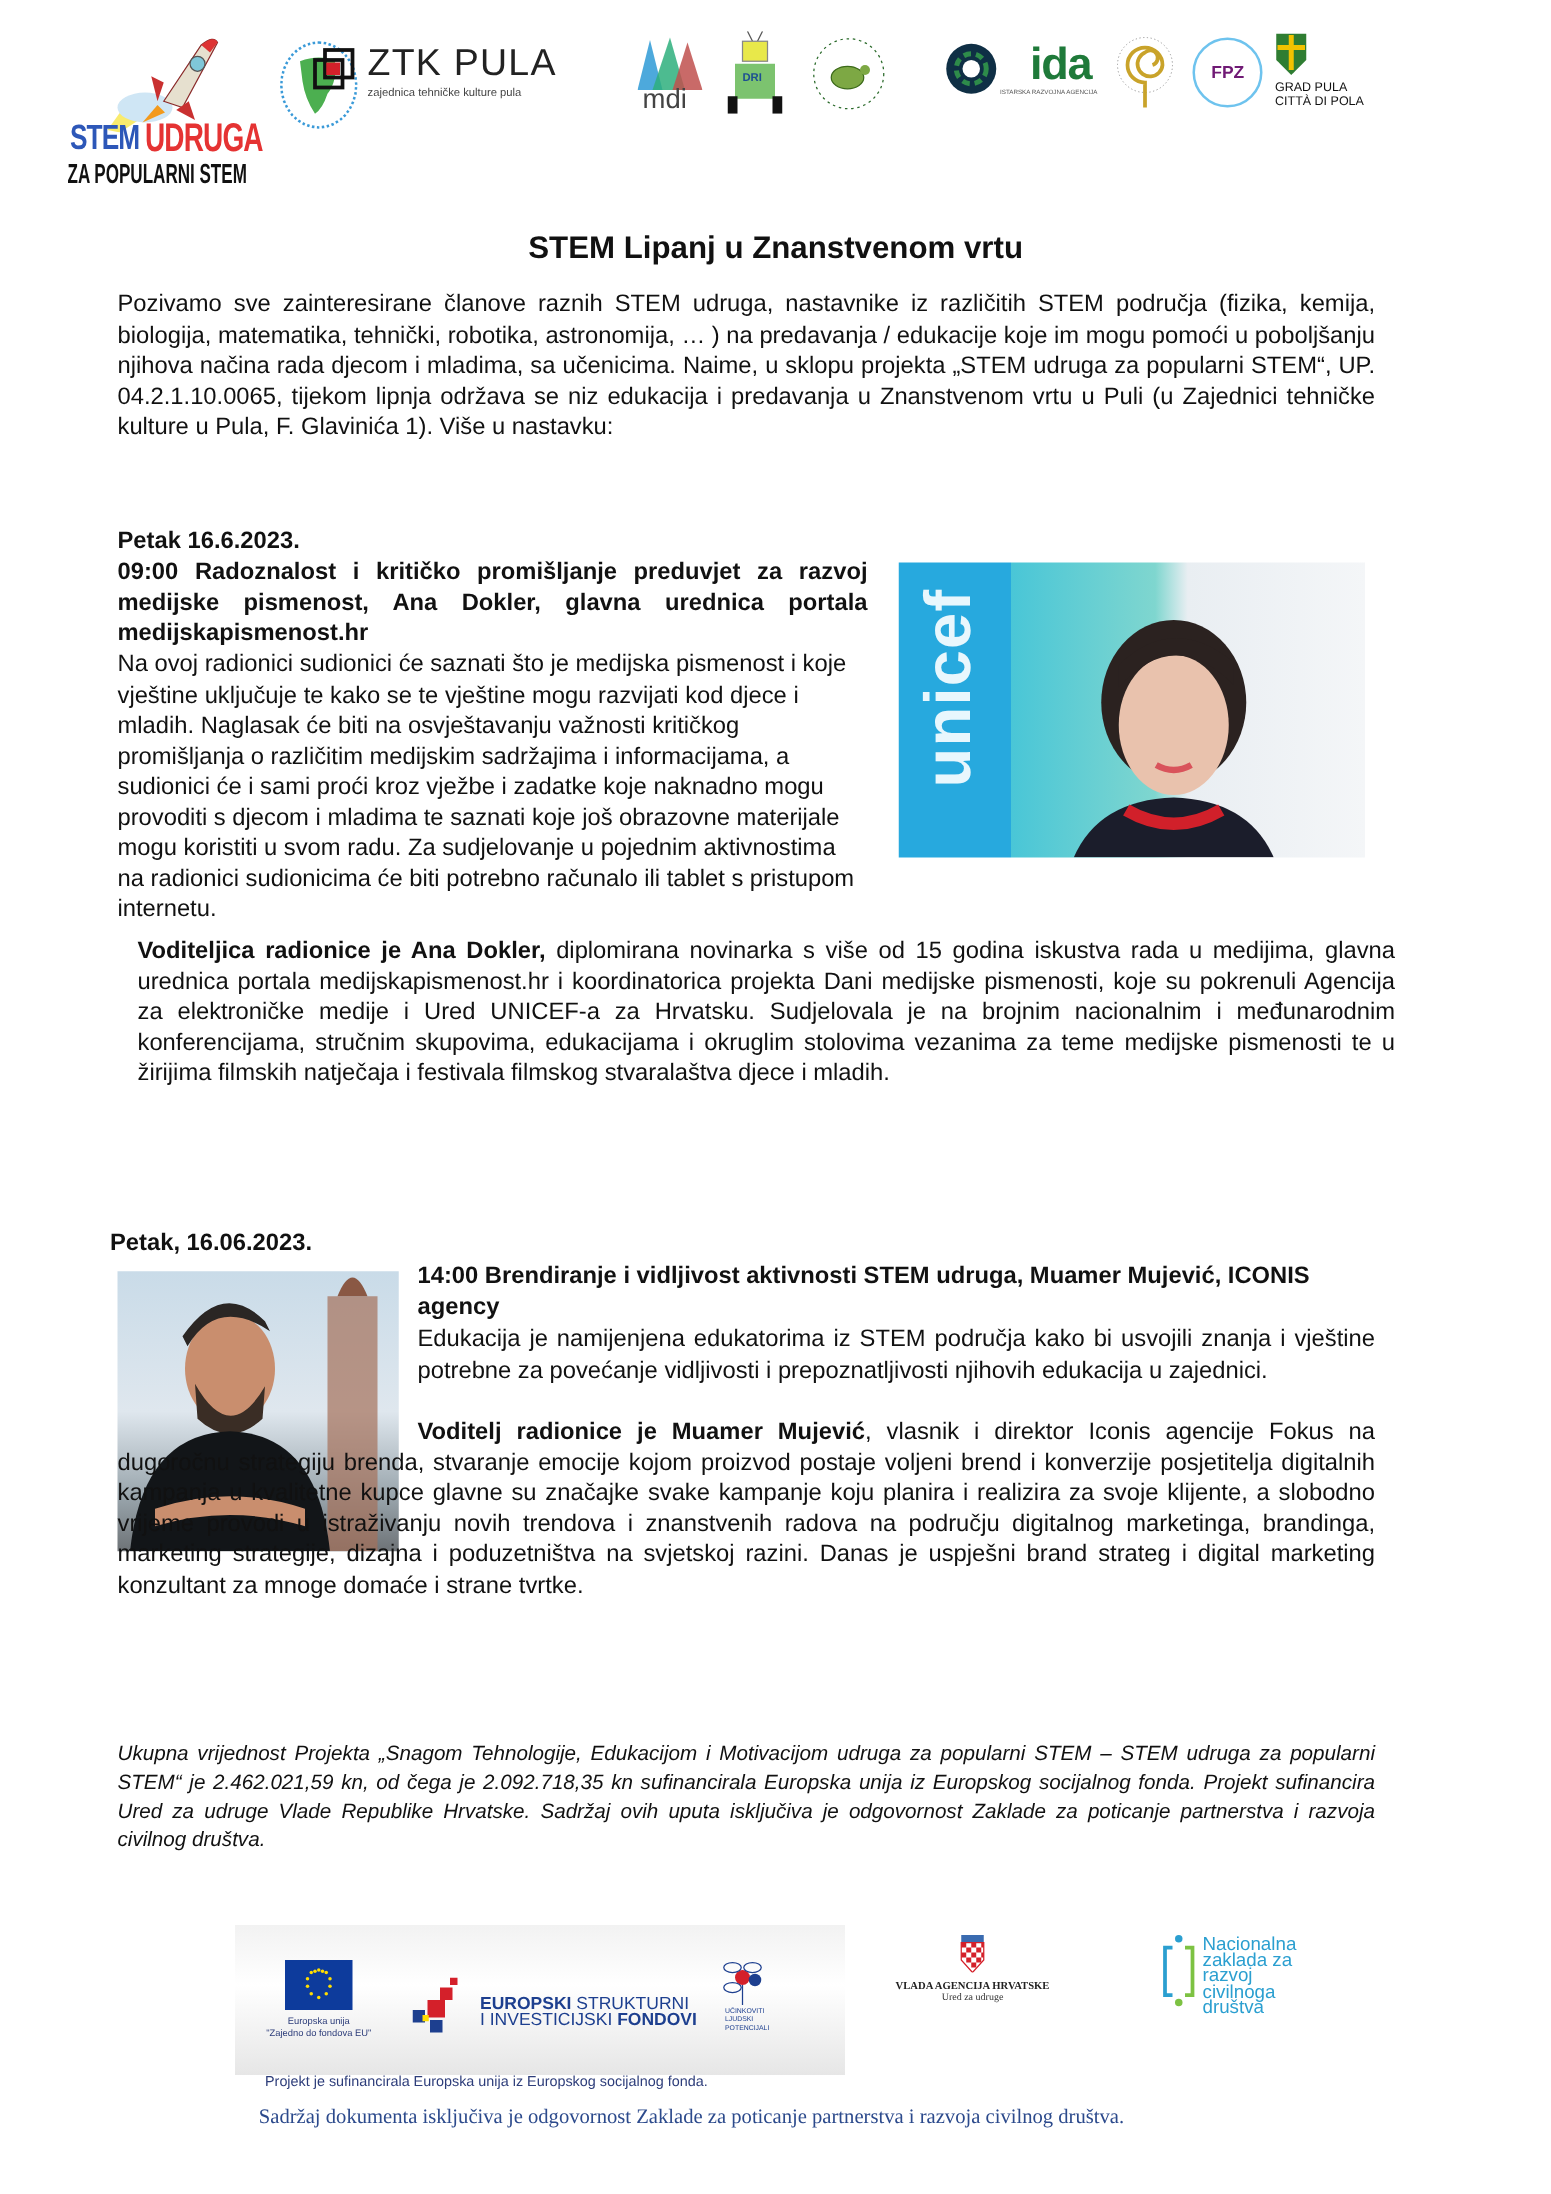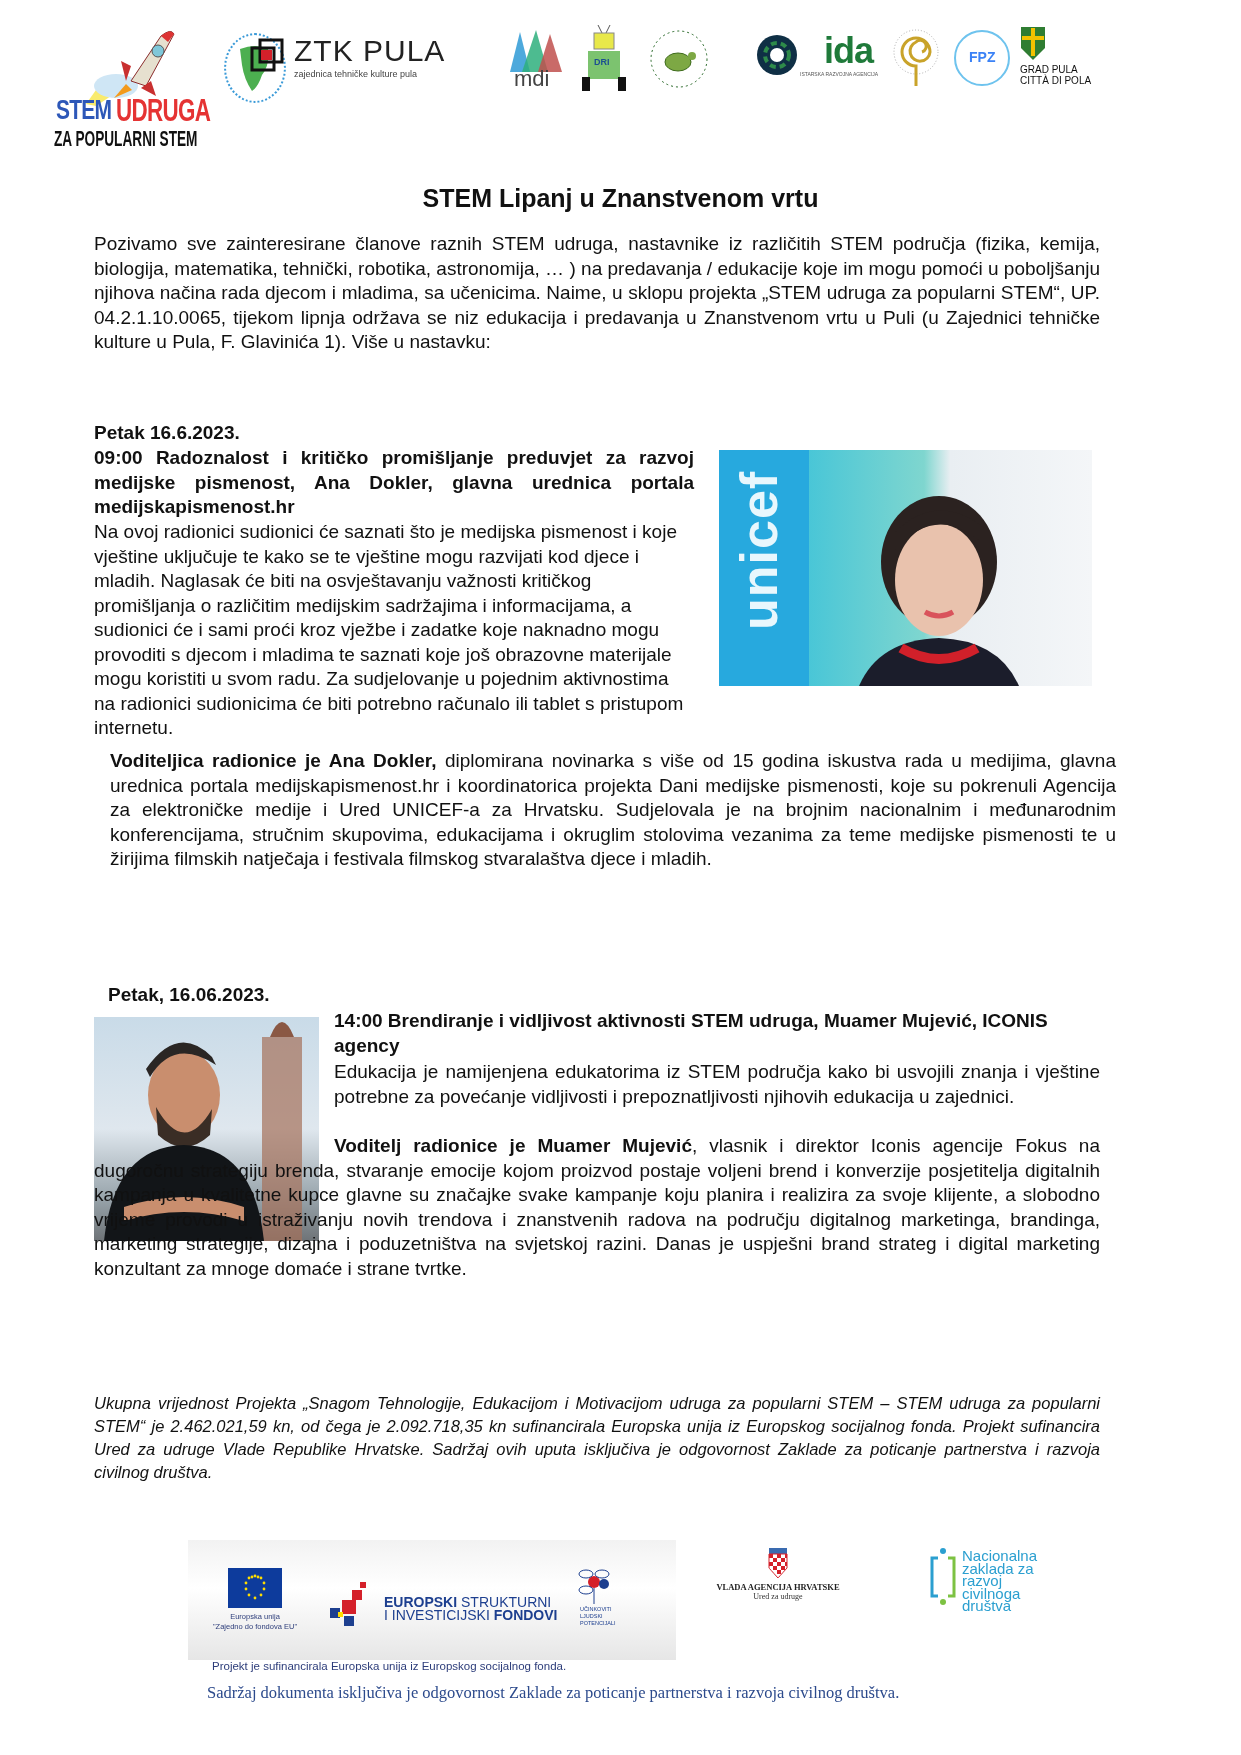--- a/index.html
+++ b/index.html
@@ -101,21 +101,21 @@
 </div>
 
 <div class="abs" style="left:892px;top:26px;width:48px;height:62px;">
   <svg width="48" height="62" viewBox="0 0 48 62">
     <circle cx="24" cy="26" r="22" fill="none" stroke="#999" stroke-width="0.8" stroke-dasharray="1 2"></circle>
     <path d="M24 60 L24 40 A14 14 0 1 1 38 26 A10 10 0 1 1 24 16 A6 6 0 1 1 30 26" fill="none" stroke="#c9a32a" stroke-width="3"></path>
   </svg>
 </div>
 
 <div class="abs" style="left:954px;top:30px;width:56px;height:56px;border:2px solid #6ec3ee;border-radius:50%;box-sizing:border-box;">
-  <span class="abs" style="left:13px;top:17px;font-size:14px;font-weight:bold;color:#3b82f6;">FPZ</span>
+  <span class="abs" style="left:13px;top:17px;font-size:14px;font-weight:bold;color:#701a75;">FPZ</span>
 </div>
 
 <div class="abs" style="left:1020px;top:26px;width:88px;height:66px;">
   <svg width="26" height="34" viewBox="0 0 26 34">
     <path d="M1 1 H25 V22 Q13 34 13 34 Q1 22 1 22 Z" fill="#2f7d32"></path>
     <rect x="11" y="2" width="4" height="28" fill="#f2c200"></rect>
     <rect x="2" y="10" width="22" height="4" fill="#f2c200"></rect>
   </svg>
   <div style="font-size:10px;line-height:11px;color:#111;">GRAD PULA</div>
   <div style="font-size:10px;line-height:11px;color:#111;">CITTÀ DI POLA</div>
@@ -142,21 +142,21 @@
 </div>
 
 <div class="abs doc" style="left:94px;top:520px;width:600px;">
   <span>Na ovoj radionici sudionici će saznati što je medijska pismenost i koje vještine uključuje te kako se te vještine mogu razvijati kod djece i mladih. Naglasak će biti na osvještavanju važnosti kritičkog promišljanja o različitim medijskim sadržajima i informacijama, a sudionici će i sami proći kroz vježbe i zadatke koje naknadno mogu provoditi s djecom i mladima te saznati koje još obrazovne materijale mogu koristiti u svom radu. Za sudjelovanje u pojednim aktivnostima na radionici sudionicima će biti potrebno računalo ili tablet s pristupom internetu.</span>
 </div>
 
 <div class="abs doc justify" style="left:94px;top:749px;width:1006px;margin-left:16px;">
   <span class="bold">Voditeljica radionice je Ana Dokler,</span><span> diplomirana novinarka s više od 15 godina iskustva rada u medijima, glavna urednica portala medijskapismenost.hr i koordinatorica projekta Dani medijske pismenosti, koje su pokrenuli Agencija za elektroničke medije i Ured UNICEF-a za Hrvatsku. Sudjelovala je na brojnim nacionalnim i međunarodnim konferencijama, stručnim skupovima, edukacijama i okruglim stolovima vezanima za teme medijske pismenosti te u žirijima filmskih natječaja i festivala filmskog stvaralaštva djece i mladih.</span>
 </div>
 
-<div class="abs doc bold" style="left:108px;top:983px;">Petak, 16.06.2023.</div>
+<div class="abs doc bold" style="left:88px;top:983px;">Petak, 16.06.2023.</div>
 
 <div class="abs photo-muamer">
   <svg width="225" height="224" viewBox="0 0 225 224">
     <rect x="168" y="20" width="40" height="204" fill="#a5705a" opacity="0.7"></rect>
     <path d="M176 20 Q188 -10 200 20 Z" fill="#8a5844"></path>
     <ellipse cx="90" cy="78" rx="36" ry="44" fill="#c98e6e"></ellipse>
     <path d="M56 60 Q80 20 122 48 L118 40 Q84 6 52 52 Z" fill="#2a2624"></path>
     <path d="M62 90 Q90 140 118 92 L116 118 Q90 142 64 118 Z" fill="#3a2d25"></path>
     <path d="M10 224 Q20 130 90 128 Q160 130 170 224 Z" fill="#121518"></path>
     <path d="M30 190 Q90 170 150 190 L150 204 Q90 186 30 204 Z" fill="#c98e6e"></path>

